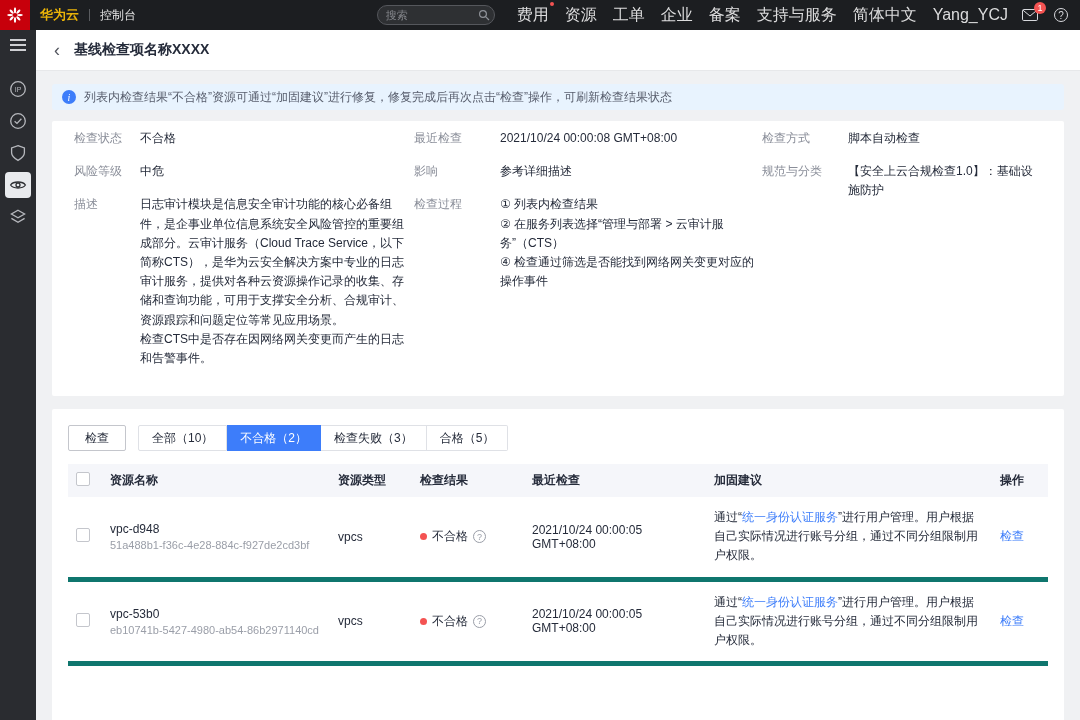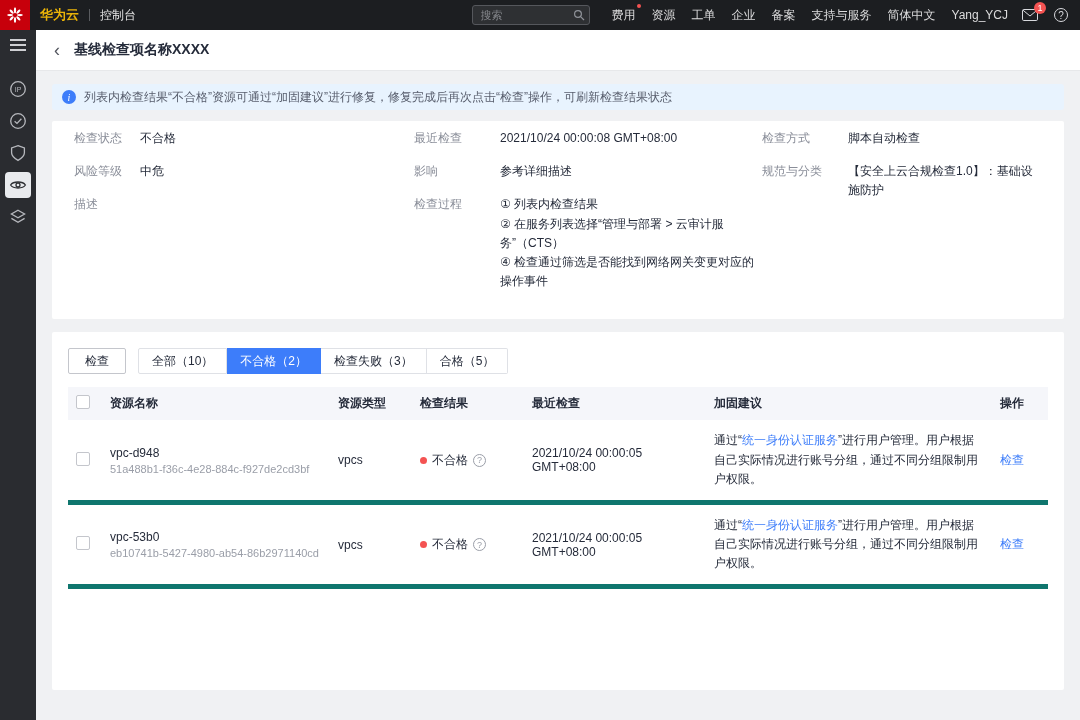--- a/index.html
+++ b/index.html
@@ -20,28 +20,28 @@
   }
   .logo { width:30px; height:30px; background:#c7000b; display:flex; align-items:center; justify-content:center; flex:0 0 auto; }
   .brand { font-size:13px; font-weight:bold; color:#eab308; margin-left:10px; }
   .tb-divider { width:1px; height:12px; background:#5a5c60; margin:0 10px; }
   .console-label { font-size:12px; color:#e6e6e6; }
   .tb-spacer { flex:1; }
   .searchbox {
     position:relative; width:118px; height:20px; margin-right:22px;
   }
   .searchbox input {
-    width:100%; height:100%; background:#2e3033; border:1px solid #55575c; border-radius:3px;
+    width:100%; height:100%; background:#2e3033; border:1px solid #55575c; border-radius:10px;
     color:#ddd; font-size:11px; padding:0 20px 0 8px; outline:none;
     font-family: "Liberation Sans", "DejaVu Sans", sans-serif;
   }
   .searchbox input::placeholder { color:#85878c; }
   .search-icon { position:absolute; right:5px; top:4px; }
   .tb-nav { display:flex; align-items:center; gap:16px; margin-right:14px; }
-  .tb-item { font-size:12px; color:#dcdcdd; cursor:pointer; position:relative; white-space:nowrap; }
+  .tb-item { font-size:16px; color:#dcdcdd; cursor:pointer; position:relative; white-space:nowrap; }
   .dot-sup { position:absolute; top:-3px; right:-5px; width:4px; height:4px; border-radius:50%; background:#f45352; }
   .msg-wrap { position:relative; margin-right:16px; cursor:pointer; display:flex; align-items:center; }
   .msg-badge {
     position:absolute; top:-7px; right:-8px; min-width:12px; height:12px; border-radius:6px;
     background:#f45352; color:#fff; font-size:9px; display:flex; align-items:center; justify-content:center; padding:0 3px;
   }
   .qmark {
     width:14px; height:14px; border:1px solid #d8d9dd; border-radius:50%;
     color:#d8d9dd; font-size:10px; display:inline-flex; align-items:center; justify-content:center;
     margin-right:12px; cursor:pointer;
@@ -240,20 +240,24 @@
           <div class="field">
             <span class="f-label">检查状态</span>
             <span class="f-value">不合格</span>
           </div>
           <div class="field">
             <span class="f-label">风险等级</span>
             <span class="f-value">中危</span>
           </div>
           <div class="field">
             <span class="f-label">描述</span>
+            <span class="f-value desc-value">
+              <p>日志审计模块是信息安全审计功能的核心必备组件，是企事业单位信息系统安全风险管控的重要组成部分。云审计服务（Cloud Trace Service，以下简称CTS），是华为云安全解决方案中专业的日志审计服务，提供对各种云资源操作记录的收集、存储和查询功能，可用于支撑安全分析、合规审计、资源跟踪和问题定位等常见应用场景。</p>
+              <p>检查CTS中是否存在因网络网关变更而产生的日志和告警事件。</p>
+            </span>
           </div>
         </div>
         <div class="dcol2">
           <div class="field">
             <span class="f-label">最近检查</span>
             <span class="f-value">2021/10/24 00:00:08 GMT+08:00</span>
           </div>
           <div class="field">
             <span class="f-label">影响</span>
             <span class="f-value">参考详细描述</span>

